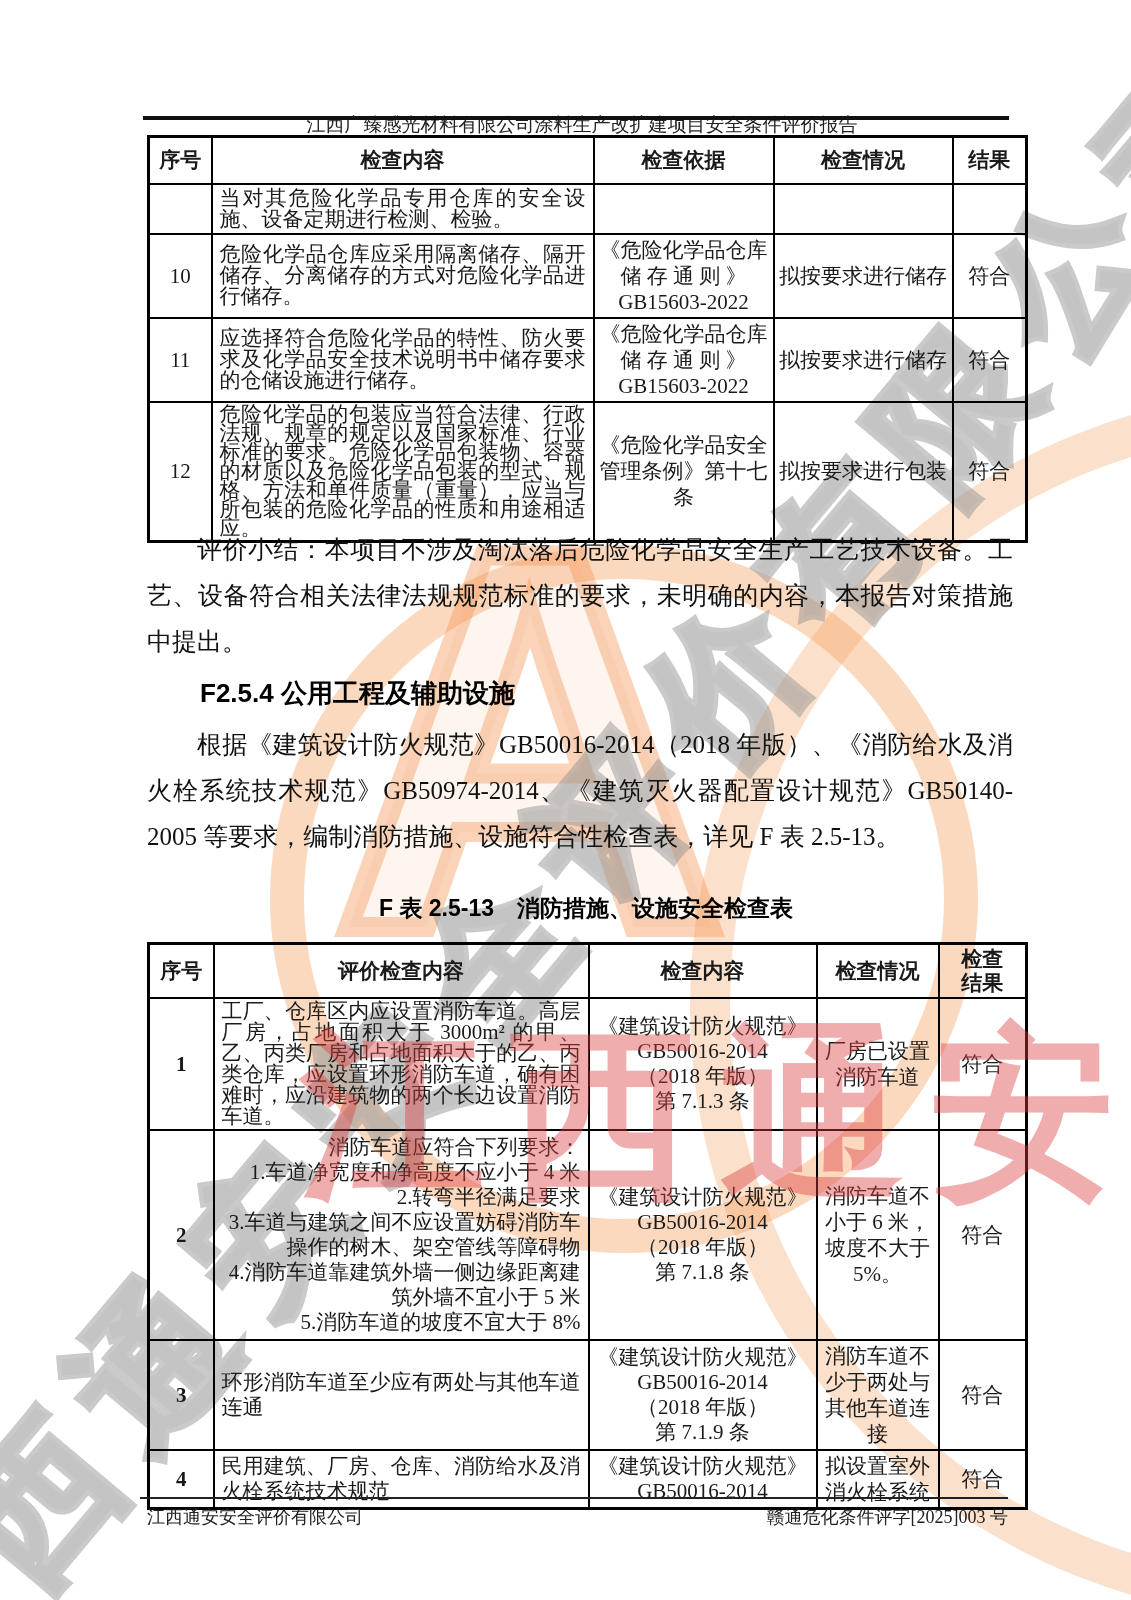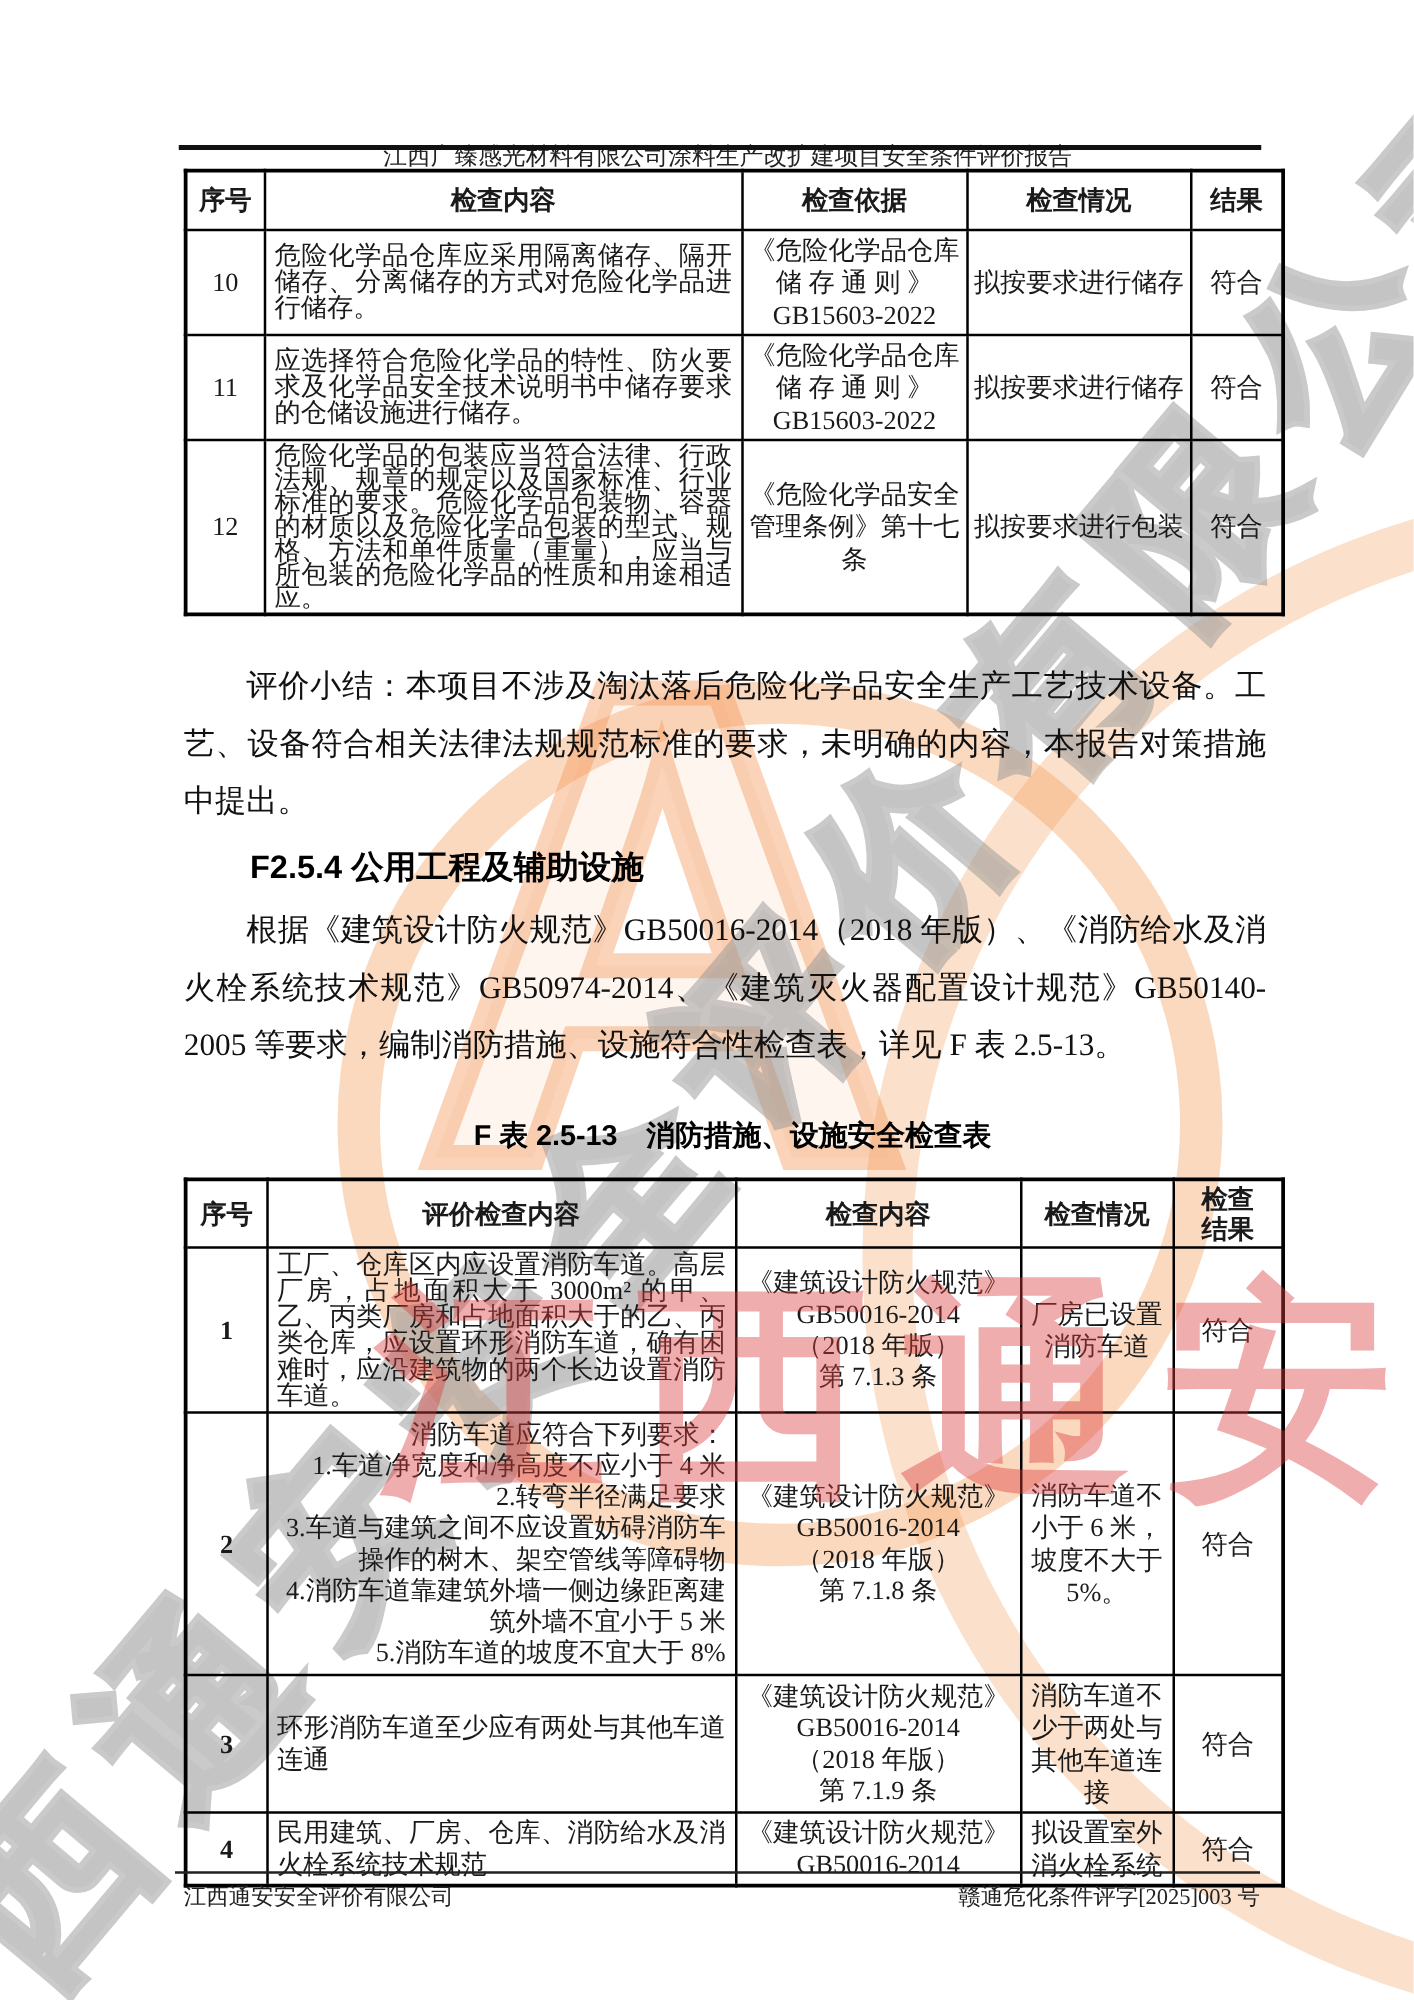--- a/index.html
+++ b/index.html
@@ -121,20 +121,27 @@
           <col style="width:74px">
         </colgroup>
       <tbody>
           <tr style="height:47px">
         <th>序号</th>
         <th>检查内容</th>
         <th>检查依据</th>
         <th>检查情况</th>
         <th>结果</th>
       </tr>
+      <tr style="height:50px">
+        <td class="num"></td>
+        <td class="cnt">当对其危险化学品专用仓库的安全设施、设备定期进行检测、检验。</td>
+        <td class="ctr"></td>
+        <td class="ctr"></td>
+        <td class="ctr"></td>
+      </tr>
       <tr style="height:80px">
         <td class="num">10</td>
         <td class="cnt">危险化学品仓库应采用隔离储存、隔开储存、分离储存的方式对危险化学品进行储存。</td>
         <td class="ctr pre">《危险化学品仓库
 储 存 通 则 》
 GB15603-2022</td>
         <td class="ctr">拟按要求进行储存</td>
         <td class="ctr">符合</td>
       </tr>
       <tr style="height:81px">

